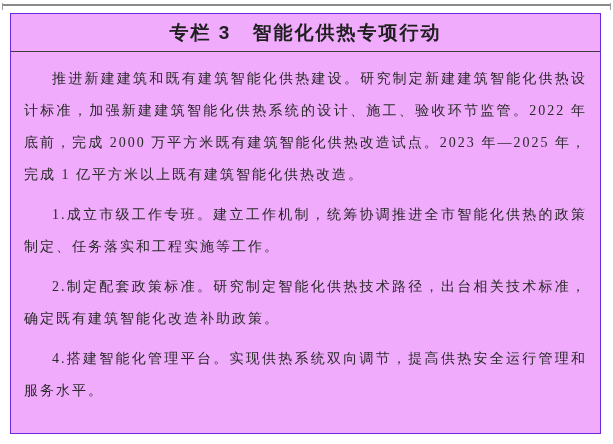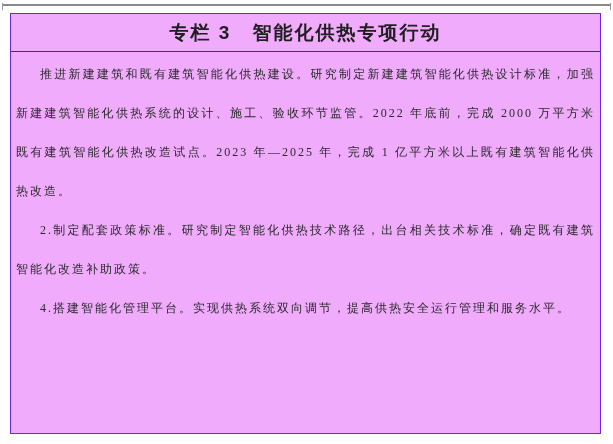--- a/index.html
+++ b/index.html
@@ -58,38 +58,39 @@
     font-size: 19px;
     letter-spacing: 2px;
     color: #1f1f1f;
     white-space: pre;
   }
   .panel-body {
     padding: 3px 5px 0 5px;
     color: #2a2a2a;
   }
   .panel-body p {
-    margin: 0;
-    font-size: 12px;
-    line-height: 39px;
+    margin: 8px;
+    font-size: 14px;
+    line-height: 32px;
     letter-spacing: 2px;
     text-indent: 2em;
     text-align: justify;
     text-justify: inter-ideograph;
   }
 </style>
 </head>
 <body>
 
 <div class="top-rule"></div>
 <div class="top-rule-tick left"></div>
 <div class="top-rule-tick right"></div>
 
 <div class="panel">
   <div class="panel-header">
     <span class="panel-title">专栏 3　智能化供热专项行动</span>
   </div>
   <div class="panel-body">
     <p>推进新建建筑和既有建筑智能化供热建设。研究制定新建建筑智能化供热设计标准，加强新建建筑智能化供热系统的设计、施工、验收环节监管。2022 年底前，完成 2000 万平方米既有建筑智能化供热改造试点。2023 年—2025 年，完成 1 亿平方米以上既有建筑智能化供热改造。</p>
+    <p>1.成立市级工作专班。建立工作机制，统筹协调推进全市智能化供热的政策制定、任务落实和工程实施等工作。</p>
     <p>2.制定配套政策标准。研究制定智能化供热技术路径，出台相关技术标准，确定既有建筑智能化改造补助政策。</p>
     <p>4.搭建智能化管理平台。实现供热系统双向调节，提高供热安全运行管理和服务水平。</p>
   </div>
 </div>
 
 </body></html>

